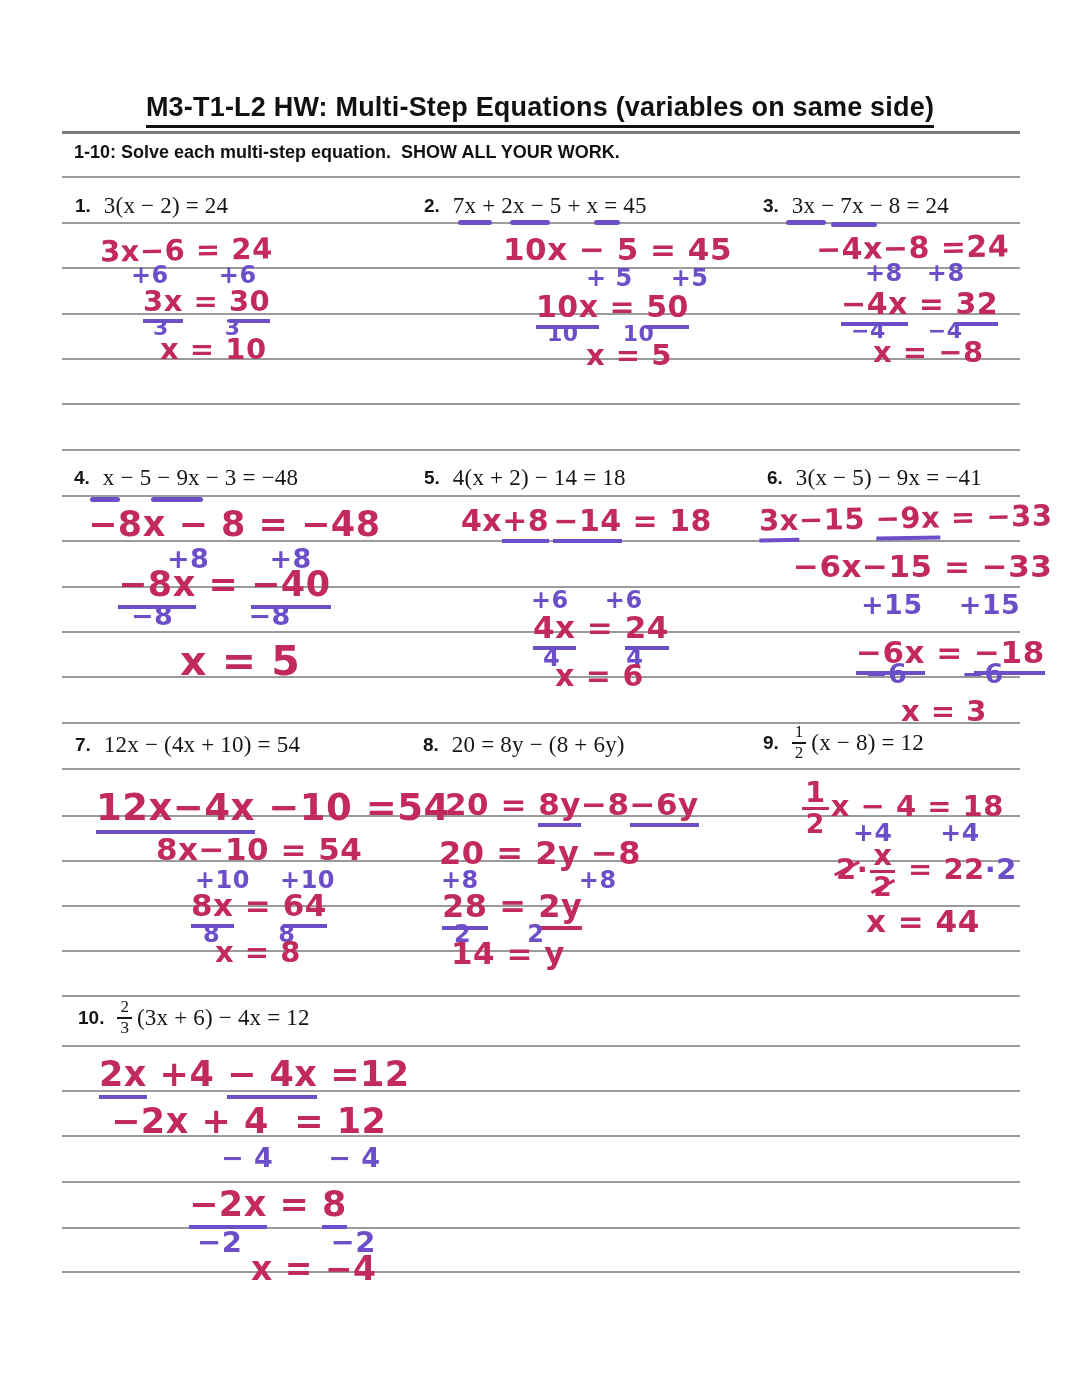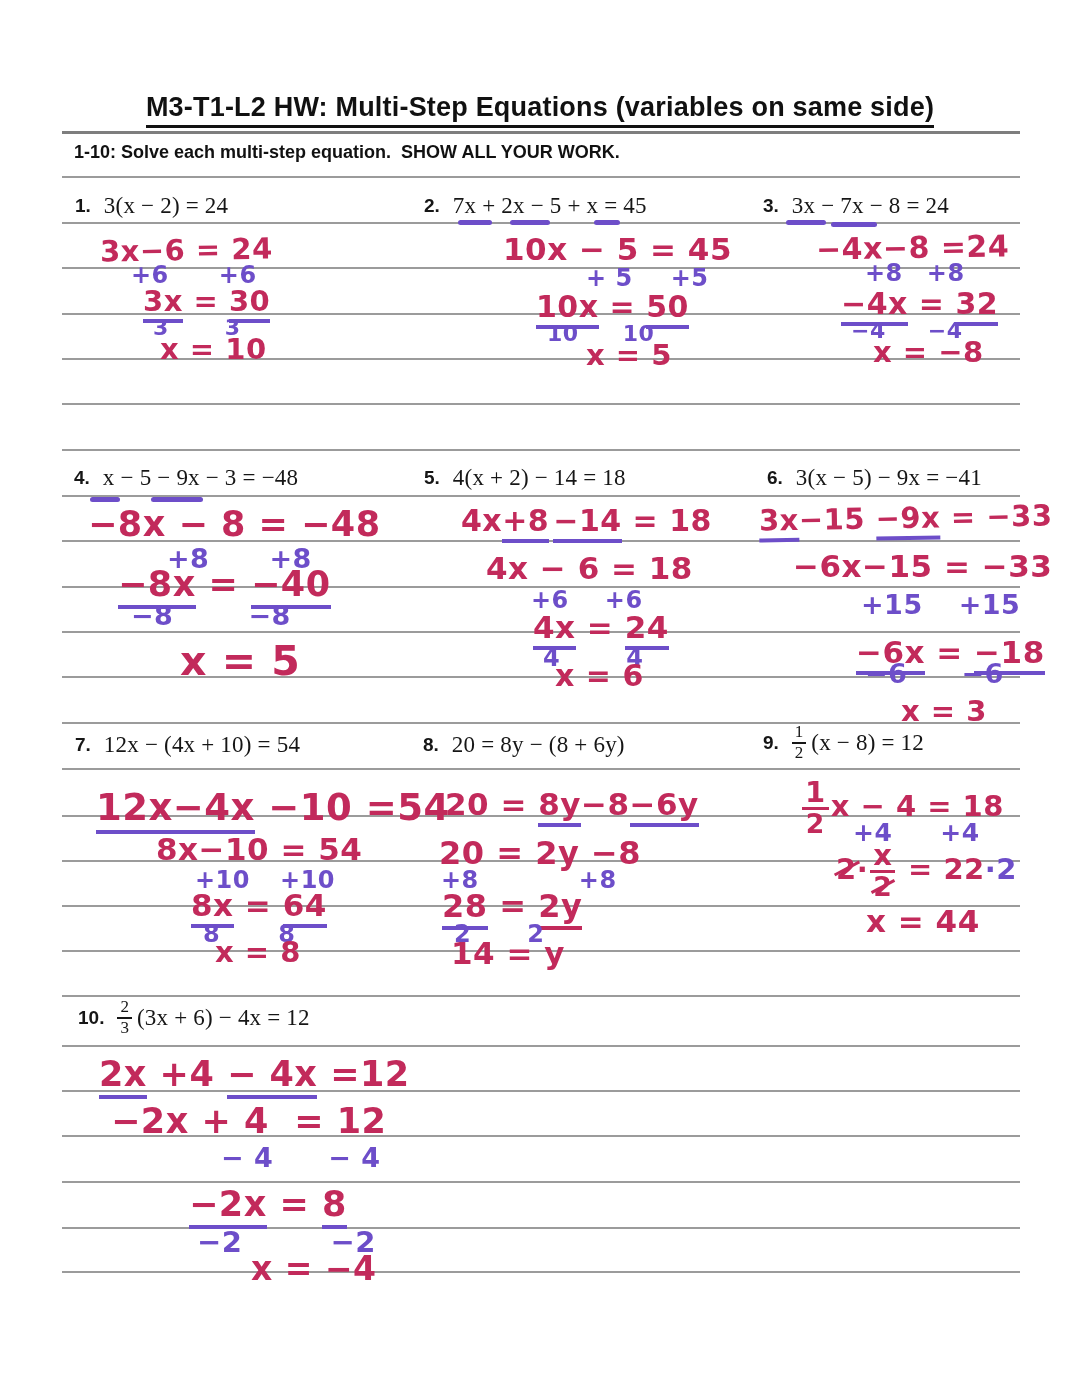--- a/index.html
+++ b/index.html
@@ -105,21 +105,20 @@
     <div class="ink" style="left: 88px; top: 507px; font-size: 35px;"><span style="color: rgb(194, 42, 91);">−8x − 8 = −48</span></div>
     <div class="ink" style="left: 167px; top: 545px; font-size: 27px;"><span style="color: rgb(109, 78, 201);">+8</span><span style="color: rgb(109, 78, 201); margin-left: 60px;">+8</span></div>
     <div class="ink" style="left: 118px; top: 567px; font-size: 35px;"><span style="color: rgb(194, 42, 91); border-bottom: 4px solid rgb(109, 78, 201); padding-bottom: 1px;">−8x</span><span style="color: rgb(194, 42, 91);"> = </span><span style="color: rgb(194, 42, 91); border-bottom: 4px solid rgb(109, 78, 201); padding-bottom: 1px;">−40</span></div>
     <div class="ink" style="left: 131px; top: 602px; font-size: 27px;"><span style="color: rgb(109, 78, 201);">−8</span><span style="color: rgb(109, 78, 201); margin-left: 75px;">−8</span></div>
     <div class="ink" style="left: 180px; top: 641px; font-size: 41px;"><span style="color: rgb(194, 42, 91);">x = 5</span></div>
     <div class="stmt" style="left: 424px; top: 465px;">
       <span class="pnum">5.</span>
       <span class="ptext">4(x + 2) − 14 = 18</span>
     </div>
     <div class="ink" style="left: 461px; top: 506px; font-size: 30px;"><span style="color: rgb(194, 42, 91);">4x</span><span style="color: rgb(194, 42, 91); border-bottom: 4px solid rgb(109, 78, 201); padding-bottom: 1px;">+8</span><span style="color: rgb(194, 42, 91); border-bottom: 4px solid rgb(109, 78, 201); padding-bottom: 1px; margin-left: 4px;">−14</span><span style="color: rgb(194, 42, 91);"> = 18</span></div>
-    <div class="ink" style="left: 486px; top: 553px; font-size: 31px;"><span style="color: rgb(194, 42, 91);">4x − 6 = 18</span></div>
     <div class="ink" style="left: 531px; top: 588px; font-size: 24px;"><span style="color: rgb(109, 78, 201);">+6</span><span style="color: rgb(109, 78, 201); margin-left: 36px;">+6</span></div>
     <div class="ink" style="left: 533px; top: 612px; font-size: 31px;"><span style="color: rgb(194, 42, 91); border-bottom: 4px solid rgb(109, 78, 201); padding-bottom: 1px;">4x</span><span style="color: rgb(194, 42, 91);"> = </span><span style="color: rgb(194, 42, 91); border-bottom: 4px solid rgb(109, 78, 201); padding-bottom: 1px;">24</span></div>
     <div class="ink" style="left: 543px; top: 646px; font-size: 24px;"><span style="color: rgb(109, 78, 201);">4</span><span style="color: rgb(109, 78, 201); margin-left: 66px;">4</span></div>
     <div class="ink" style="left: 555px; top: 661px; font-size: 30px;"><span style="color: rgb(194, 42, 91);">x = 6</span></div>
     <div class="stmt" style="left: 767px; top: 465px;">
       <span class="pnum">6.</span>
       <span class="ptext">3(x − 5) − 9x = −41</span>
     </div>
     <div class="ink" style="left: 759px; top: 504px; font-size: 29px; transform: rotate(-1deg);"><span style="color: rgb(194, 42, 91); border-bottom: 4px solid rgb(109, 78, 201); padding-bottom: 1px;">3x</span><span style="color: rgb(194, 42, 91);">−15 </span><span style="color: rgb(194, 42, 91); border-bottom: 4px solid rgb(109, 78, 201); padding-bottom: 1px;">−9x</span><span style="color: rgb(194, 42, 91);"> = −33</span></div>
     <div class="ink" style="left: 793px; top: 551px; font-size: 31px;"><span style="color: rgb(194, 42, 91);">−6x−15 = −33</span></div>

